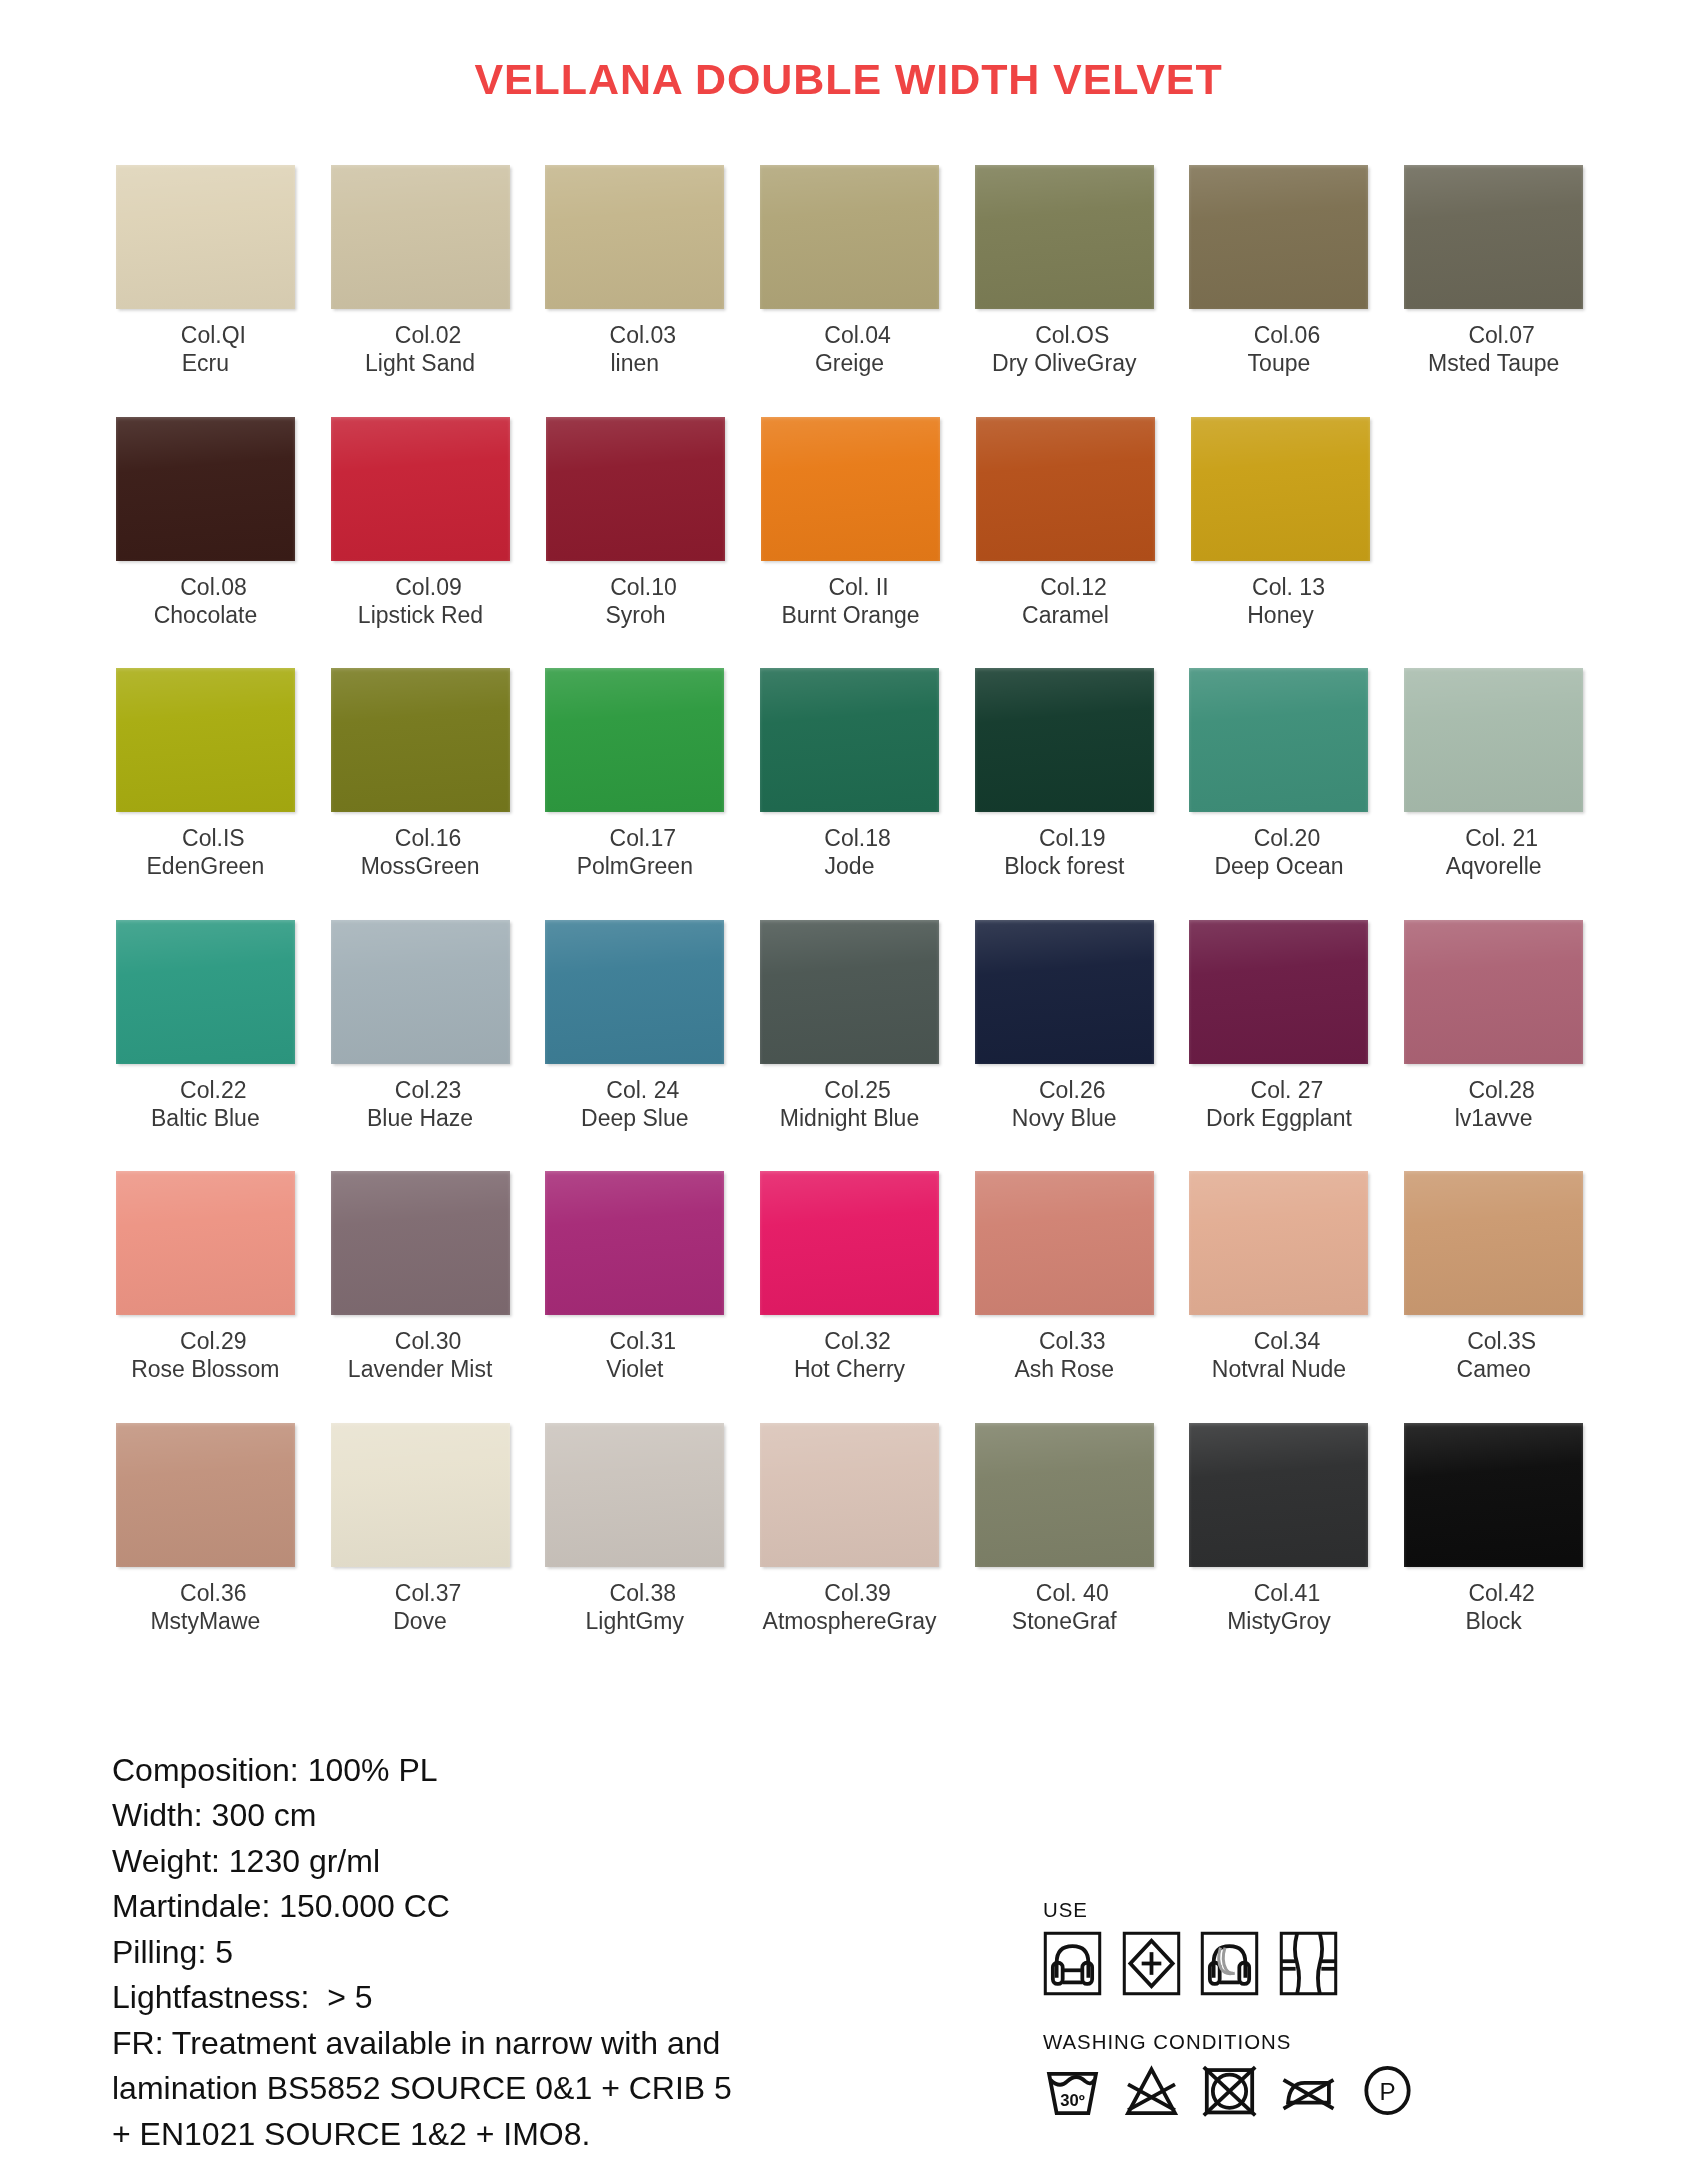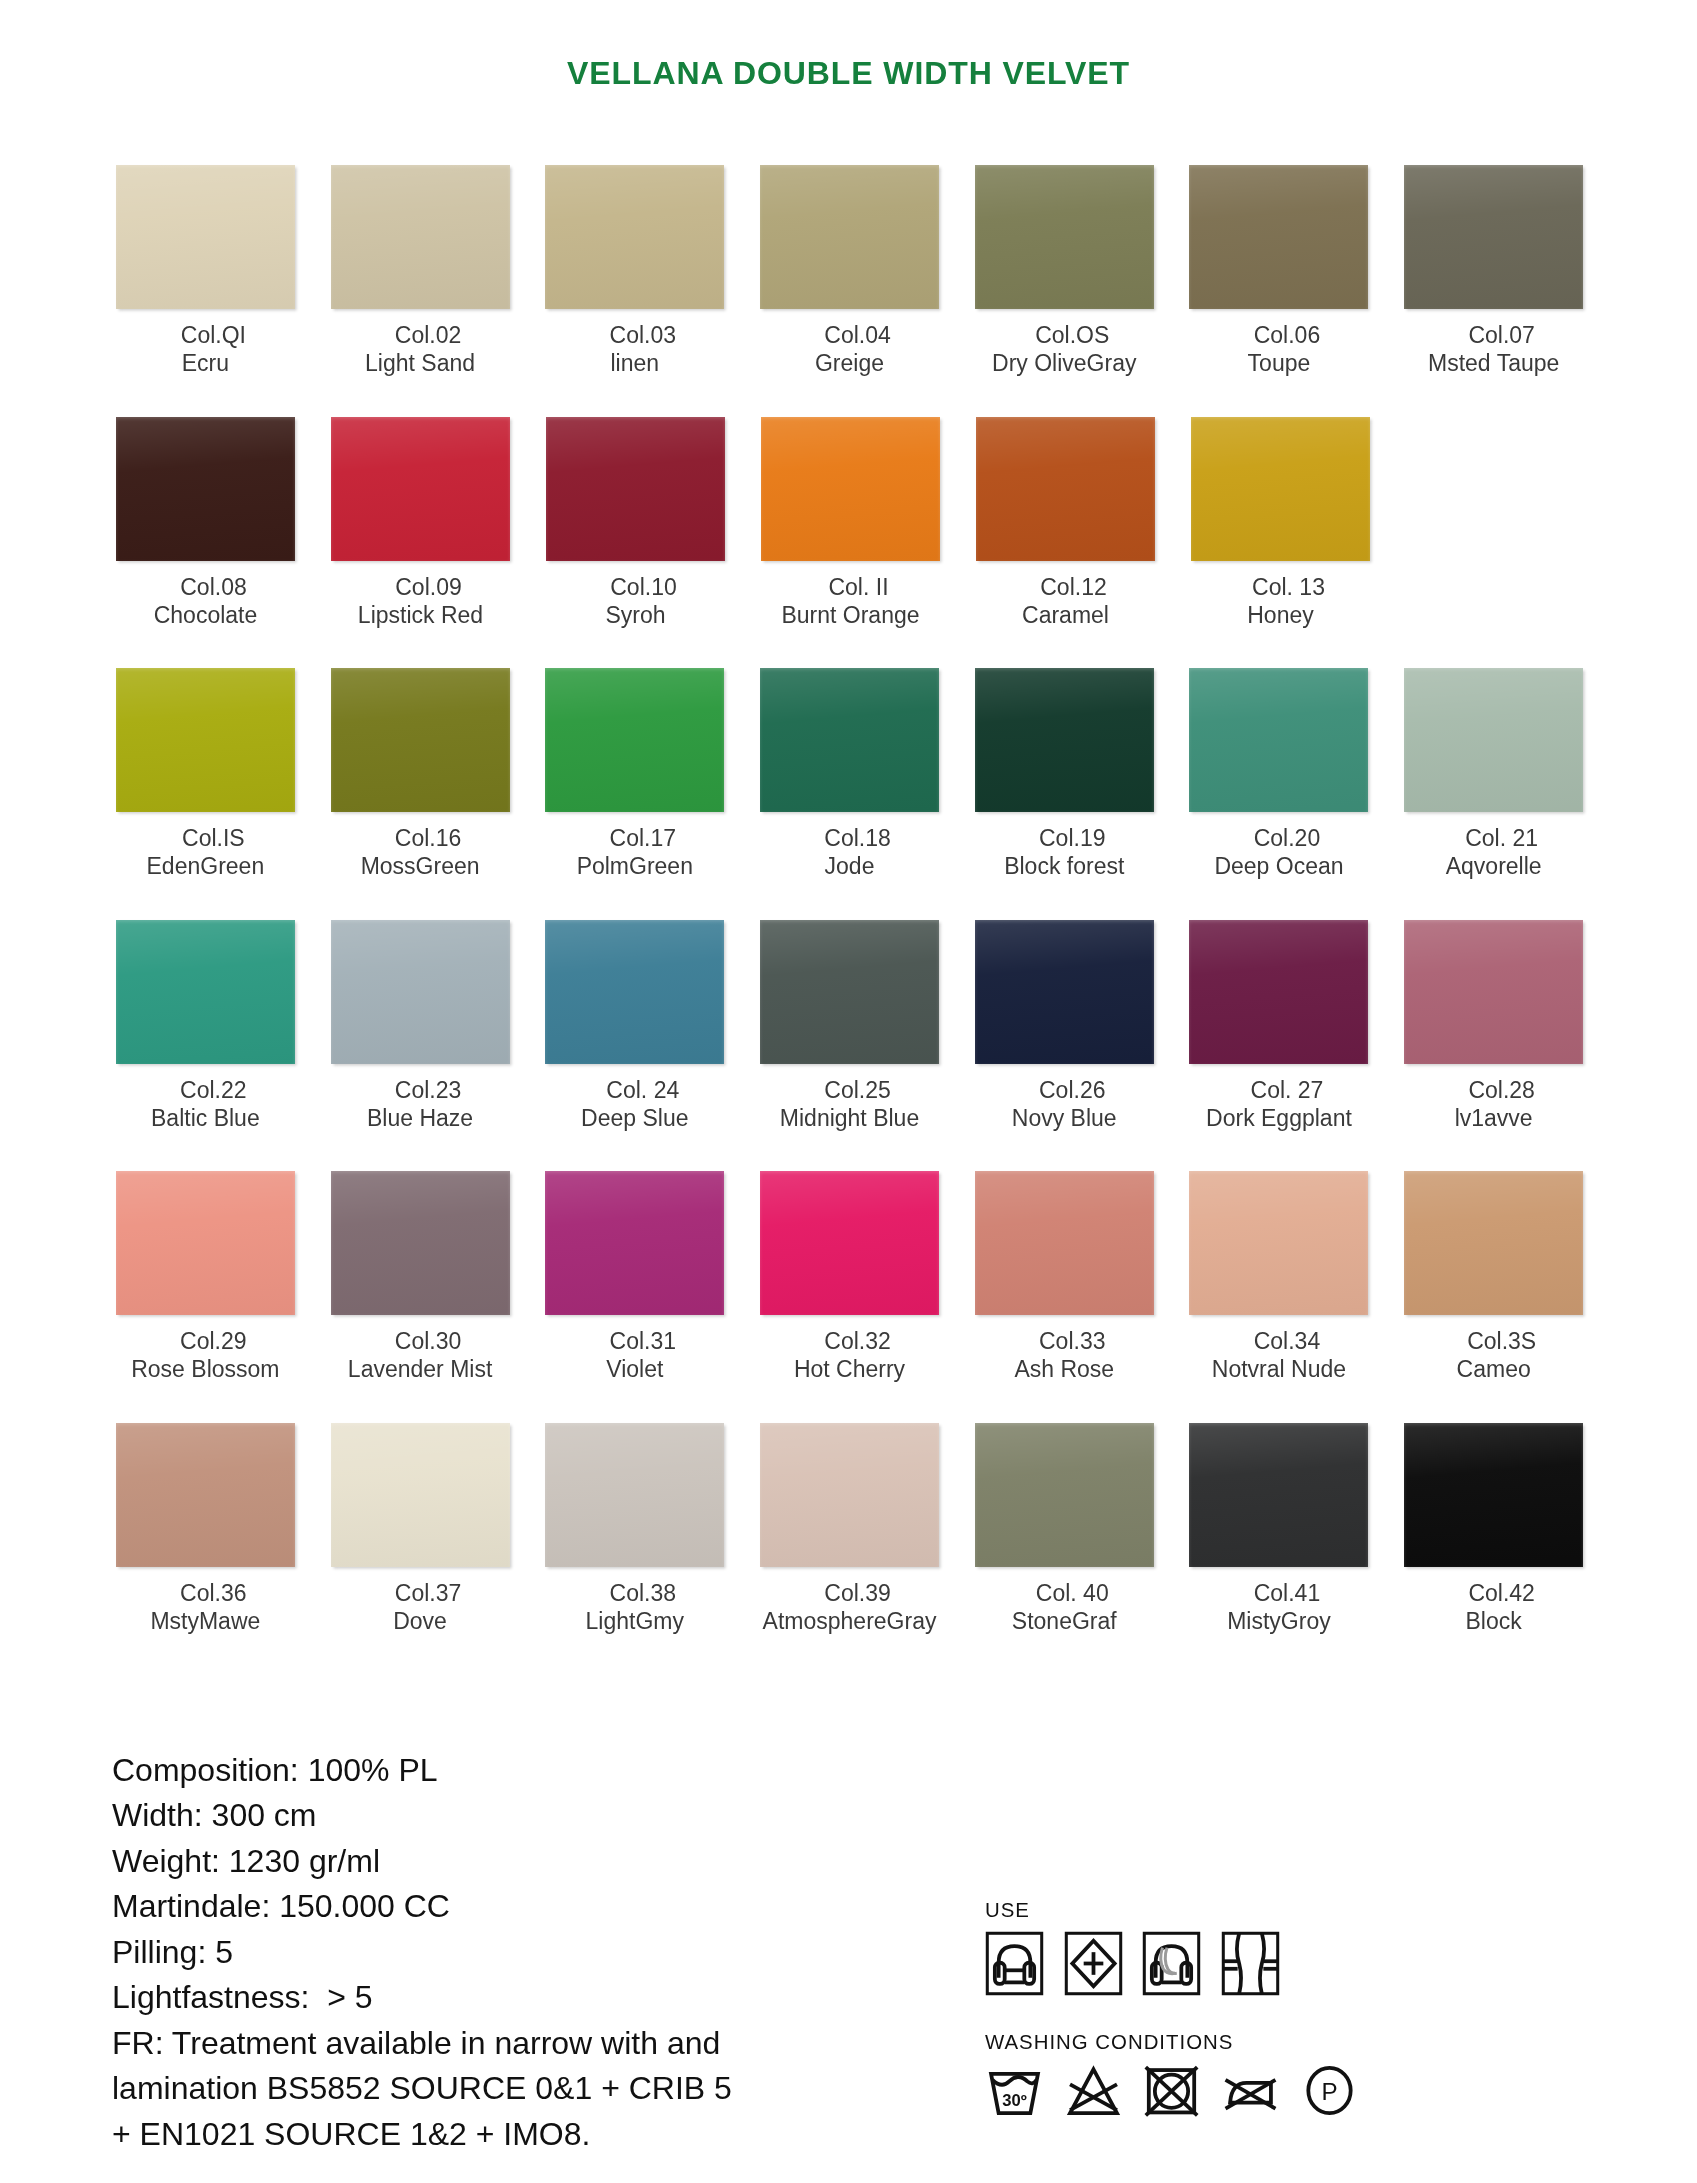--- a/index.html
+++ b/index.html
@@ -17,24 +17,24 @@
   }
 
   
   .title-wrap {
     text-align: center;
     padding-top: 55px;
     height: 61px;
   }
   .title {
     display: inline-block;
-    font-size: 32px;
+    font-size: 43px;
     font-weight: bold;
     letter-spacing: 0.9px;
-    color: #15803d;
+    color: #ef4444;
     font-family: "Liberation Sans", sans-serif;
   }
 
   
   .grid {
     position: absolute;
     left: 98px;
     top: 165px;
     width: 1503px;
   }
@@ -106,21 +106,21 @@
     font-size: 32px;
     line-height: 1.42;
     color: #111111;
     font-family: "Liberation Sans", sans-serif;
   }
   .spec-line { display: block; white-space: pre-wrap; }
 
   
   .care {
     position: absolute;
-    left: 985px;
+    left: 1043px;
     top: 1899px;
     width: 576px;
   }
   .care-heading {
     font-size: 20.4px;
     letter-spacing: 1px;
     color: #111111;
     margin-bottom: 9px;
     font-family: "Liberation Sans", sans-serif;
   }

